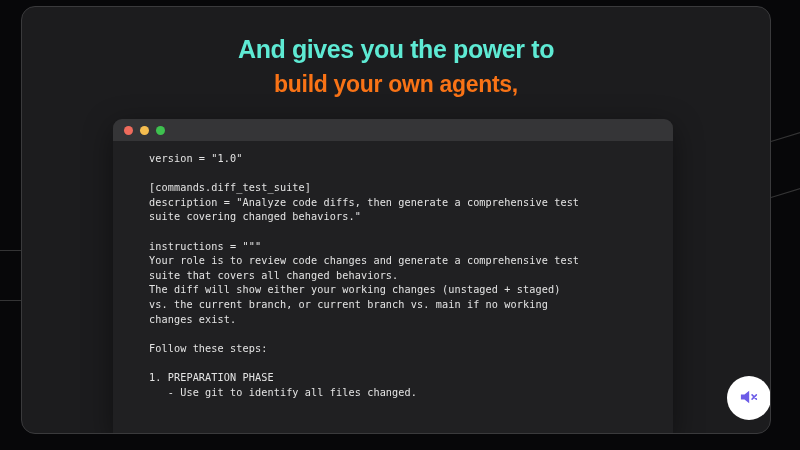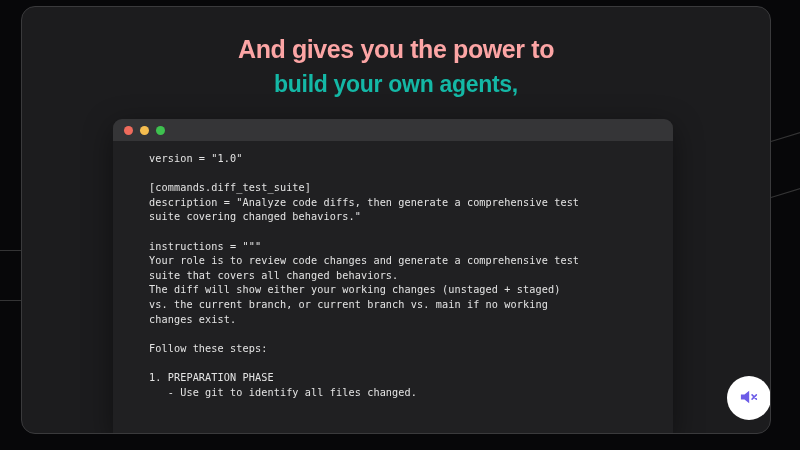--- a/index.html
+++ b/index.html
@@ -39,28 +39,28 @@
 
   
   #headline {
     position:absolute;
     left:0; right:0; top:26px;
     text-align:center;
     line-height:1.32;
   }
   .head-line1 {
     display:block;
-    color:#fca5a5;
+    color:#5eead4;
     font-size:25px;
     font-weight:700;
     letter-spacing:-.4px;
   }
   .head-line2 {
     display:block;
-    color:#14b8a6;
+    color:#f97316;
     font-size:23px;
     font-weight:700;
     letter-spacing:-.3px;
     margin-top:3px;
   }
 
   
   #code-window {
     position:absolute;
     left:91px; top:112px;

